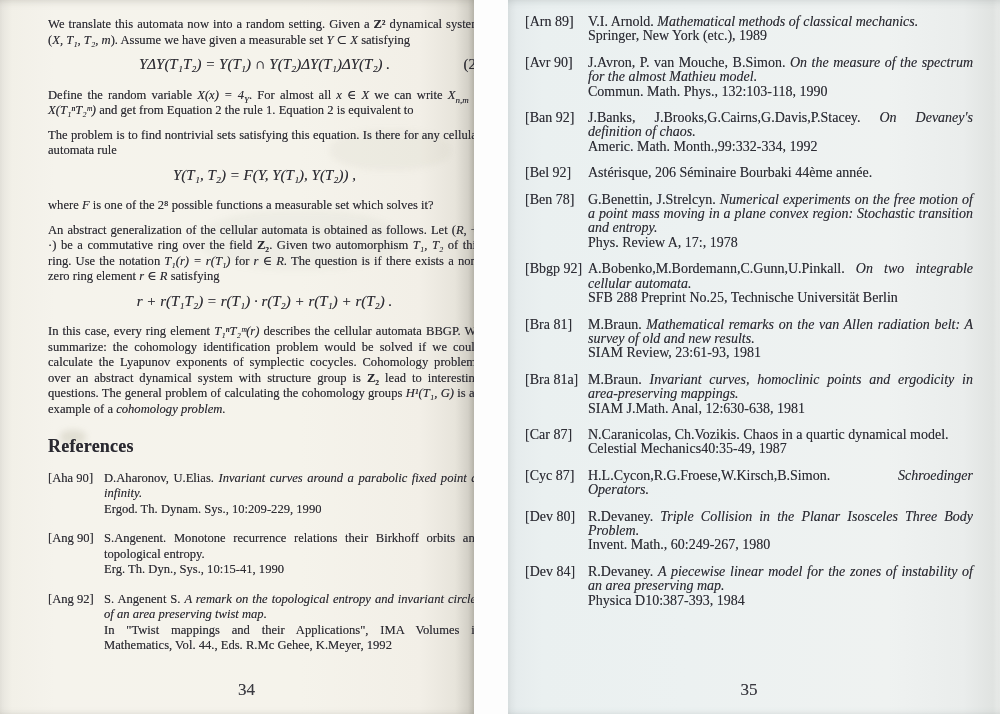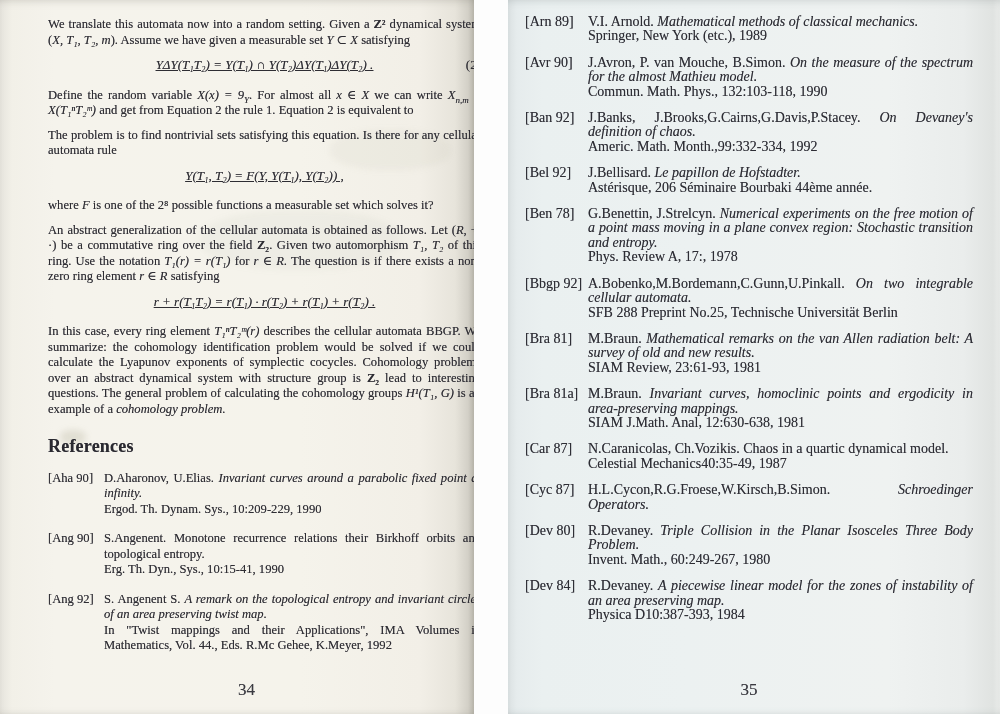--- a/index.html
+++ b/index.html
@@ -27,21 +27,21 @@
     background:linear-gradient(90deg,#dbe1e2 0px,#e6eced 9px,#eaf0f0 35px,#ecf1f1 180px,#eff2f1 380px,#eaedec 455px,#e0e3e1 485px,#eaecea 492px);
     box-shadow:inset 0 6px 8px -6px rgba(110,118,120,.3), inset 0 -5px 7px -6px rgba(110,118,120,.28);
   }
   .page-right .content{
     position:absolute;left:17px;top:15px;width:448px;
     color:#2d2d34;font-size:14px;line-height:14.4px;text-align:justify;
     text-shadow:0 0 .5px rgba(45,45,60,.5);
   }
   
   .para{margin:0 0 9px 0;}
-  .eq-row{position:relative;text-align:center;margin:7px 0 15px 0;font-style:italic;font-size:13px;text-decoration:underline;}
+  .eq-row{position:relative;text-align:center;margin:7px 0 15px 0;font-style:italic;font-size:15px;}
   .eq-tag{position:absolute;right:0;top:0;font-style:normal;}
   .refs-heading{
     font-size:18px;font-weight:bold;letter-spacing:.2px;
     margin:22px 0 16px 0;text-align:left;color:#2a2930;
   }
   .ref{display:flex;margin:0 0 12px 0;}
   .page-left .ref{margin-bottom:14px;line-height:15.5px;}
   .ref-label{flex:0 0 56px;white-space:nowrap;}
   .page-right .ref-label{flex:0 0 63px;}
   .ref-body{flex:1;}
@@ -64,21 +64,21 @@
 <body>
 
 <div class="spread">
   <div class="page-left">
     <div class="smudge sm1"></div>
     <div class="smudge sm2"></div>
     <div class="smudge sm3"></div>
     <div class="content" id="left-content">
         <p class="para"><span>We translate this automata now into a random setting. Given a </span><span class="bf">Z²</span><span> dynamical system (</span><span class="it">X, T₁, T₂, m</span><span>). Assume we have given a measurable set </span><span class="it">Y ⊂ X</span><span> satisfying</span></p>
         <div class="eq-row"><span>YΔY(T₁T₂) = Y(T₁) ∩ Y(T₂)ΔY(T₁)ΔY(T₂) .</span><span class="eq-tag">(2)</span></div>
-        <p class="para"><span>Define the random variable </span><span class="it">X(x) = 9</span><sub class="it">Y</sub><span>. For almost all </span><span class="it">x ∈ X</span><span> we can write </span><span class="it">X</span><sub class="it">n,m</sub><span> = </span><span class="it">X(T₁ⁿT₂ᵐ)</span><span> and get from Equation 2 the rule 1. Equation 2 is equivalent to</span></p>
+        <p class="para"><span>Define the random variable </span><span class="it">X(x) = 4</span><sub class="it">Y</sub><span>. For almost all </span><span class="it">x ∈ X</span><span> we can write </span><span class="it">X</span><sub class="it">n,m</sub><span> = </span><span class="it">X(T₁ⁿT₂ᵐ)</span><span> and get from Equation 2 the rule 1. Equation 2 is equivalent to</span></p>
         <p class="para"><span>The problem is to find nontrivial sets satisfying this equation. Is there for any cellular automata rule</span></p>
         <div class="eq-row"><span>Y(T₁, T₂) = F(Y, Y(T₁), Y(T₂)) ,</span></div>
         <p class="para"><span>where </span><span class="it">F</span><span> is one of the 2⁸ possible functions a measurable set which solves it?</span></p>
         <p class="para"><span>An abstract generalization of the cellular automata is obtained as follows. Let (</span><span class="it">R</span><span>, +, ·) be a commutative ring over the field </span><span class="bf">Z₂</span><span>. Given two automorphism </span><span class="it">T₁, T₂</span><span> of this ring. Use the notation </span><span class="it">T₁(r) = r(T₁)</span><span> for </span><span class="it">r ∈ R</span><span>. The question is if there exists a non-zero ring element </span><span class="it">r ∈ R</span><span> satisfying</span></p>
         <div class="eq-row"><span>r + r(T₁T₂) = r(T₁) · r(T₂) + r(T₁) + r(T₂) .</span></div>
         <p class="para"><span>In this case, every ring element </span><span class="it">T₁ⁿT₂ᵐ(r)</span><span> describes the cellular automata BBGP. We summarize: the cohomology identification problem would be solved if we could calculate the Lyapunov exponents of symplectic cocycles. Cohomology problems over an abstract dynamical system with structure group is </span><span class="bf">Z₂</span><span> lead to interesting questions. The general problem of calculating the cohomology groups </span><span class="it">H¹(T₁, G)</span><span> is an example of a </span><span class="it">cohomology problem.</span></p>
         <div class="refs-heading">References</div>
         <div class="ref">
           <span class="ref-label">[Aha 90]</span>
           <div class="ref-body">
@@ -124,21 +124,20 @@
         <div class="ref">
           <span class="ref-label">[Ban 92]</span>
           <div class="ref-body">
             <div><span>J.Banks, J.Brooks,G.Cairns,G.Davis,P.Stacey. </span><span class="it">On Devaney's definition of chaos.</span></div>
             <div><span>Americ. Math. Month.,99:332-334, 1992</span></div>
           </div>
         </div>
         <div class="ref">
           <span class="ref-label">[Bel 92]</span>
           <div class="ref-body">
-            <div><span>J.Bellisard. </span><span class="it">Le papillon de Hofstadter.</span></div>
             <div><span>Astérisque, 206 Séminaire Bourbaki 44ème année.</span></div>
           </div>
         </div>
         <div class="ref">
           <span class="ref-label">[Ben 78]</span>
           <div class="ref-body">
             <div><span>G.Benettin, J.Strelcyn. </span><span class="it">Numerical experiments on the free motion of a point mass moving in a plane convex region: Stochastic transition and entropy.</span></div>
             <div><span>Phys. Review A, 17:, 1978</span></div>
           </div>
         </div>

